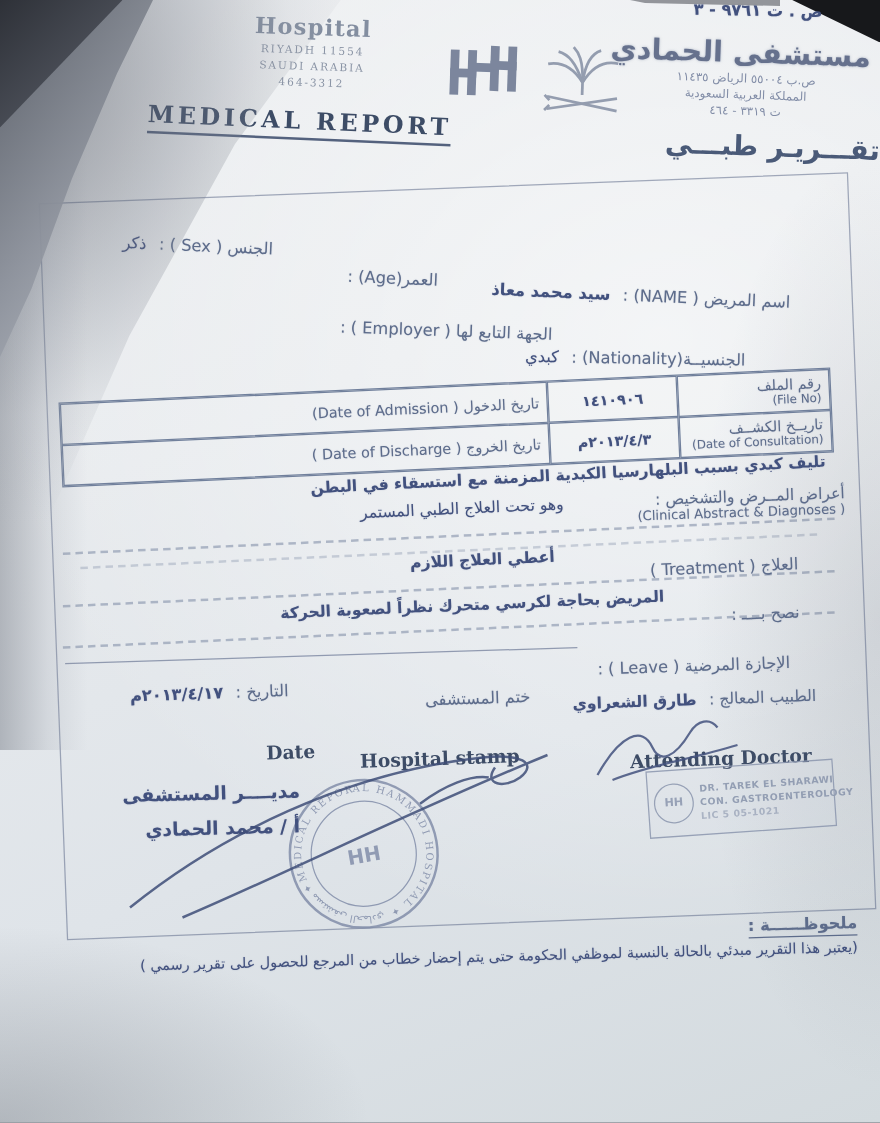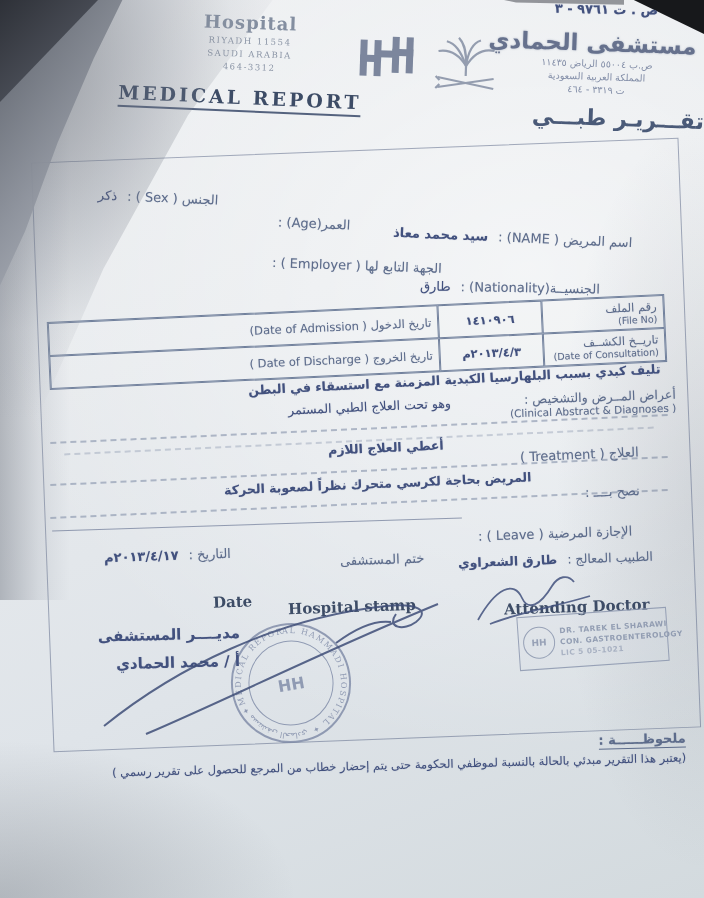--- a/index.html
+++ b/index.html
@@ -180,21 +180,21 @@
     <div class="abs z3 ar f13 printed" style="left:278px;top:216px;transform:rotate(2.5deg);">العمر(Age) :</div>
     <div class="abs z3 fieldrow ar f13" style="left:98px;top:190px;transform:rotate(2.5deg);">
       <span class="printed">الجنس ( Sex ) :</span>
       <span class="ink">ذكر</span>
     </div>
 
     <div class="abs z3 ar f13 printed" style="left:272px;top:258px;transform:rotate(2deg);">الجهة التابع لها ( Employer ) :</div>
 
     <div class="abs z3 fieldrow ar f13" style="left:420px;top:280px;transform:rotate(1deg);">
       <span class="printed">الجنسيــة(Nationality) :</span>
-      <span class="ink">طارق</span>
+      <span class="ink">كبدي</span>
     </div>
 
     <div class="tbl">
       <div class="cell printed">
         <span class="t-ar">رقم الملف</span>
         <span class="t-en">(File No)</span>
       </div>
       <div class="cell val ink t-ar">١٤١٠٩٠٦</div>
       <div class="cell lblright printed t-ar">تاريخ الدخول ( Date of Admission)</div>
 

